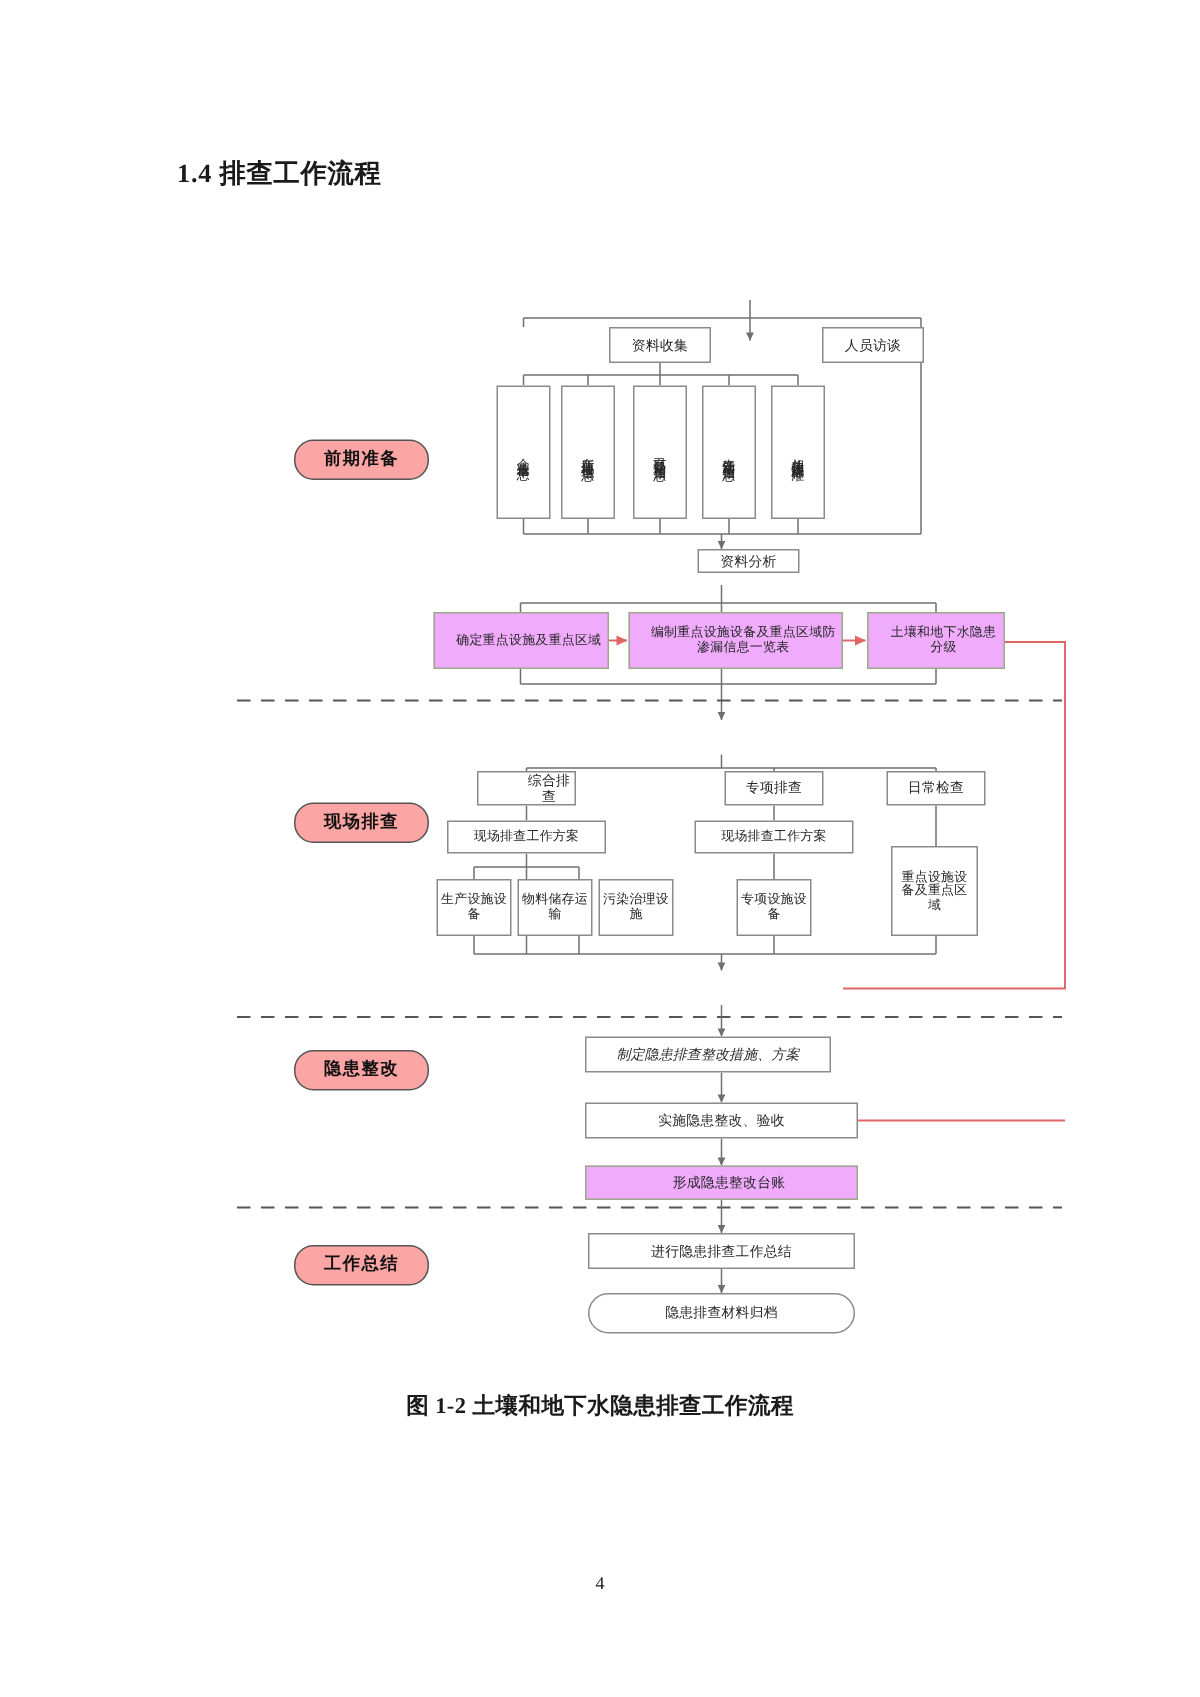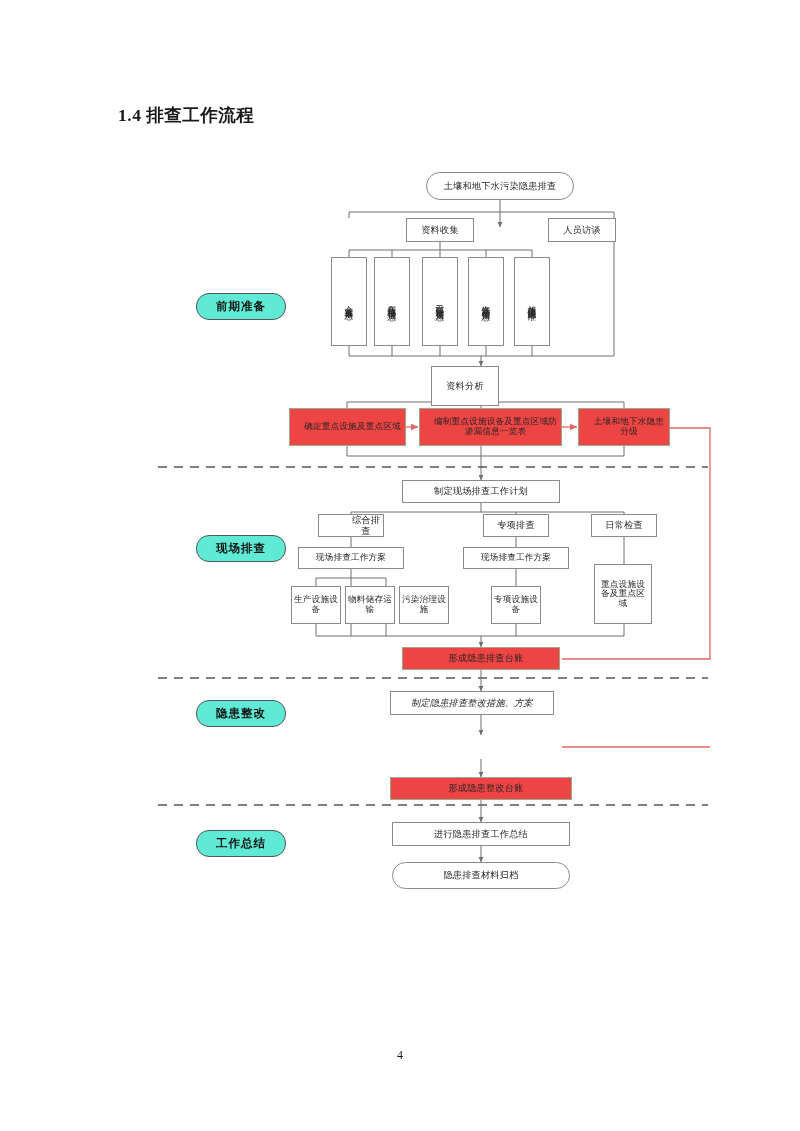--- a/index.html
+++ b/index.html
@@ -34,24 +34,24 @@
     position:absolute;box-sizing:border-box;
     border:1px solid #8a8a8a;background:#ffffff;
     display:flex;align-items:center;justify-content:center;
     text-align:center;line-height:1.12;
     font-family:"Liberation Sans","DejaVu Sans",sans-serif;
     color:#262626;letter-spacing:0.2px;
     padding:1px 2px;
   }
   .n-sm{font-size:8.6px;}
   .n-md{font-size:9.2px;}
-  .green{background:#ef4444;border-color:#9aa98a;padding-left:12px;}
+  .green{background:#f0abfc;border-color:#9aa98a;padding-left:12px;}
   .round{border-radius:14px;}
   .stage{
-    border:1px solid #555;border-radius:13px;background:#5eead4;
+    border:1px solid #555;border-radius:13px;background:#fca5a5;
     font-weight:bold;font-size:11.5px;color:#111;
     font-family:"Liberation Sans","DejaVu Sans",sans-serif;
     letter-spacing:1px;
   }
   .vtext{
     writing-mode:vertical-rl;text-orientation:upright;
     line-height:1.0;letter-spacing:1px;
   }
 </style>
 </head>
@@ -171,67 +171,66 @@
         <path d="M562,509 L710,509 L710,278 L640,278" marker-end="url(#ahr)"></path>
         <path d="M562,597 L710,597"></path>
       </g>
     </svg>
 
     <div class="node stage" style="left:196px;top:143px;width:90px;height:27px;">前期准备</div>
     <div class="node stage" style="left:196px;top:385px;width:90px;height:27px;">现场排查</div>
     <div class="node stage" style="left:196px;top:550px;width:90px;height:27px;">隐患整改</div>
     <div class="node stage" style="left:196px;top:680px;width:90px;height:27px;">工作总结</div>
 
-    <div class="node round n-md" style="left:426px;top:22px;width:148px;height:28px;">土壤和地下水污染隐患排查</div>
 
     <div class="node n-md" style="left:406px;top:68px;width:68px;height:24px;">资料收集</div>
     <div class="node n-md" style="left:548px;top:68px;width:68px;height:24px;">人员访谈</div>
 
     <div class="node n-sm" style="left:331px;top:107px;width:36px;height:89px;">
       <span class="vtext">企业基本信息</span>
       </div>
     <div class="node n-sm" style="left:374px;top:107px;width:36px;height:89px;">
       <span class="vtext">所在地块环境信息</span>
       </div>
     <div class="node n-sm" style="left:422px;top:107px;width:36px;height:89px;">
       <span class="vtext">已有环保相关信息</span>
       </div>
     <div class="node n-sm" style="left:468px;top:107px;width:36px;height:89px;">
       <span class="vtext">生产活动相关信息</span>
       </div>
     <div class="node n-sm" style="left:514px;top:107px;width:36px;height:89px;">
       <span class="vtext">相关法律法规标准</span>
       </div>
 
-    <div class="node n-md" style="left:431px;top:216px;width:68px;height:40px;">资料分析</div>
+    <div class="node n-md" style="left:465px;top:216px;width:68px;height:16px;">资料分析</div>
 
     <div class="node green n-sm" style="left:289px;top:258px;width:117px;height:38px;">确定重点设施及重点区域</div>
     <div class="node green n-sm" style="left:419px;top:258px;width:143px;height:38px;">编制重点设施设备及重点区域防渗漏信息一览表</div>
     <div class="node green n-sm" style="left:578px;top:258px;width:92px;height:38px;">土壤和地下水隐患分级</div>
 
-    <div class="node n-md" style="left:402px;top:330px;width:158px;height:23px;">制定现场排查工作计划</div>
 
     <div class="node n-md" style="left:318px;top:364px;width:66px;height:23px;padding-left:32px;">综合排查</div>
     <div class="node n-md" style="left:483px;top:364px;width:66px;height:23px;">专项排查</div>
     <div class="node n-md" style="left:591px;top:364px;width:66px;height:23px;">日常检查</div>
 
     <div class="node n-sm" style="left:298px;top:397px;width:106px;height:22px;">现场排查工作方案</div>
     <div class="node n-sm" style="left:463px;top:397px;width:106px;height:22px;">现场排查工作方案</div>
 
     <div class="node n-sm" style="left:291px;top:436px;width:50px;height:38px;">生产设施设备</div>
     <div class="node n-sm" style="left:345px;top:436px;width:50px;height:38px;">物料储存运输</div>
     <div class="node n-sm" style="left:399px;top:436px;width:50px;height:38px;">污染治理设施</div>
     <div class="node n-sm" style="left:491px;top:436px;width:50px;height:38px;">专项设施设备</div>
     <div class="node n-sm" style="left:594px;top:414px;width:58px;height:60px;">重点设施设备及重点区域</div>
 
-    <div class="node green n-md" style="left:402px;top:497px;width:158px;height:23px;">形成隐患排查台账</div>
 
     <div class="node n-md" style="left:390px;top:541px;width:164px;height:24px;font-style:italic;">制定隐患排查整改措施、方案</div>
+    <div class="node n-md" style="left:390px;top:585px;width:182px;height:24px;">实施隐患整改、验收</div>
     <div class="node n-md" style="left:392px;top:672px;width:178px;height:24px;">进行隐患排查工作总结</div>
 
     <div class="node green n-md" style="left:390px;top:627px;width:182px;height:23px;">形成隐患整改台账</div>
     <div class="node round n-md" style="left:392px;top:712px;width:178px;height:27px;">隐患排查材料归档</div>
 
   </div>
 
+  <div class="caption">图 1-2 土壤和地下水隐患排查工作流程</div>
   <div class="pagenum">4</div>
 
 </div>
 
 </body></html>

